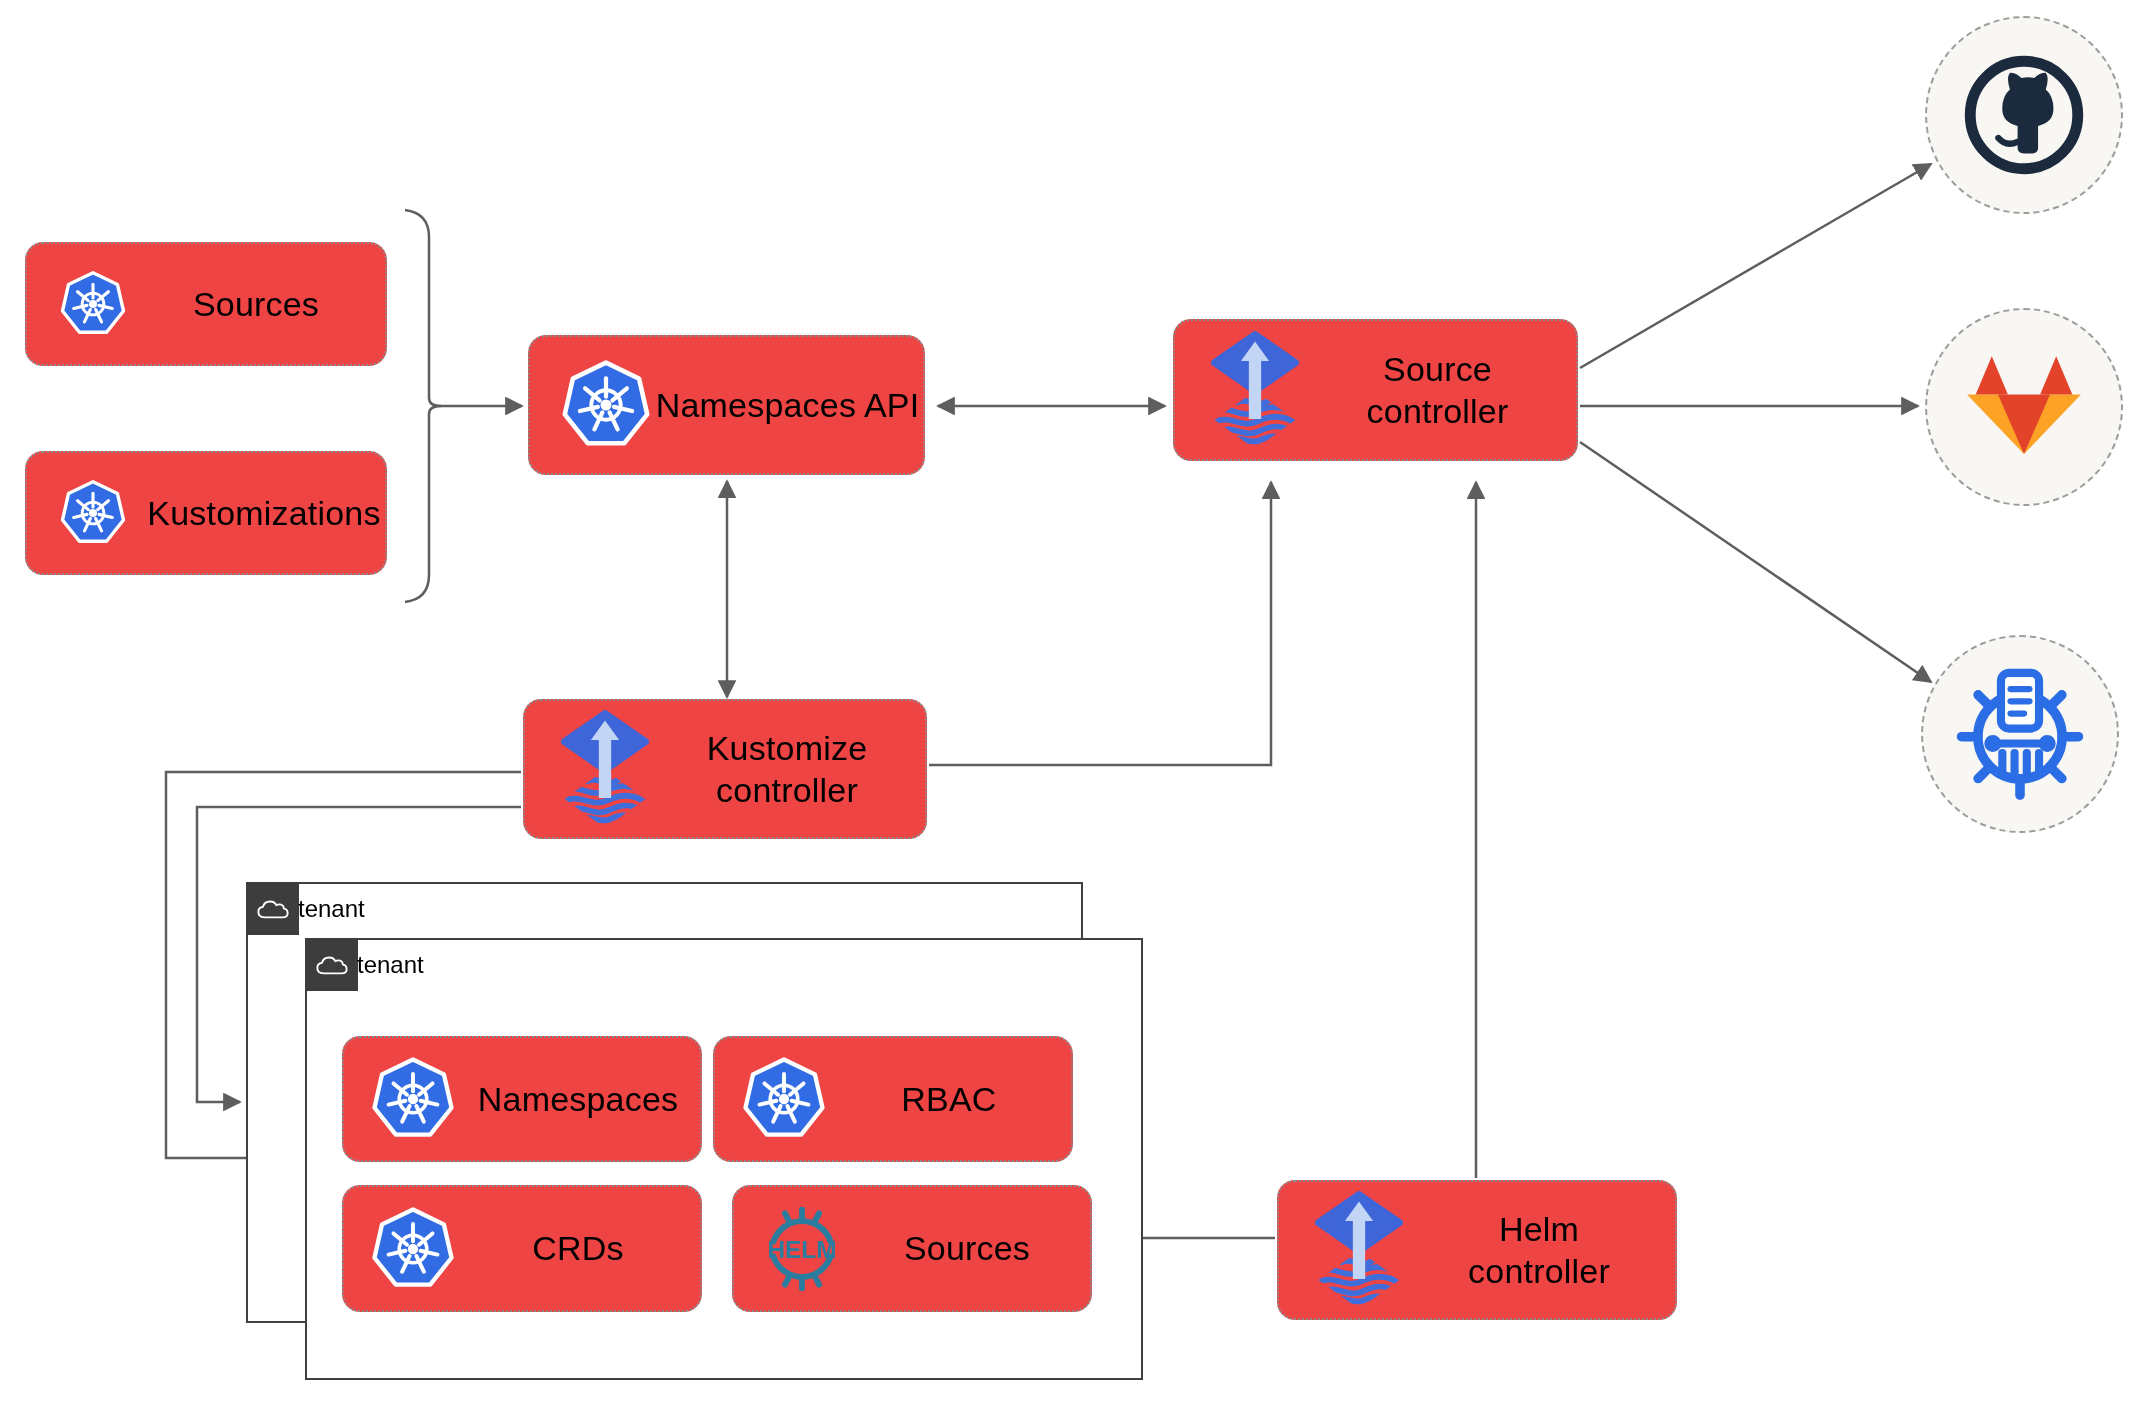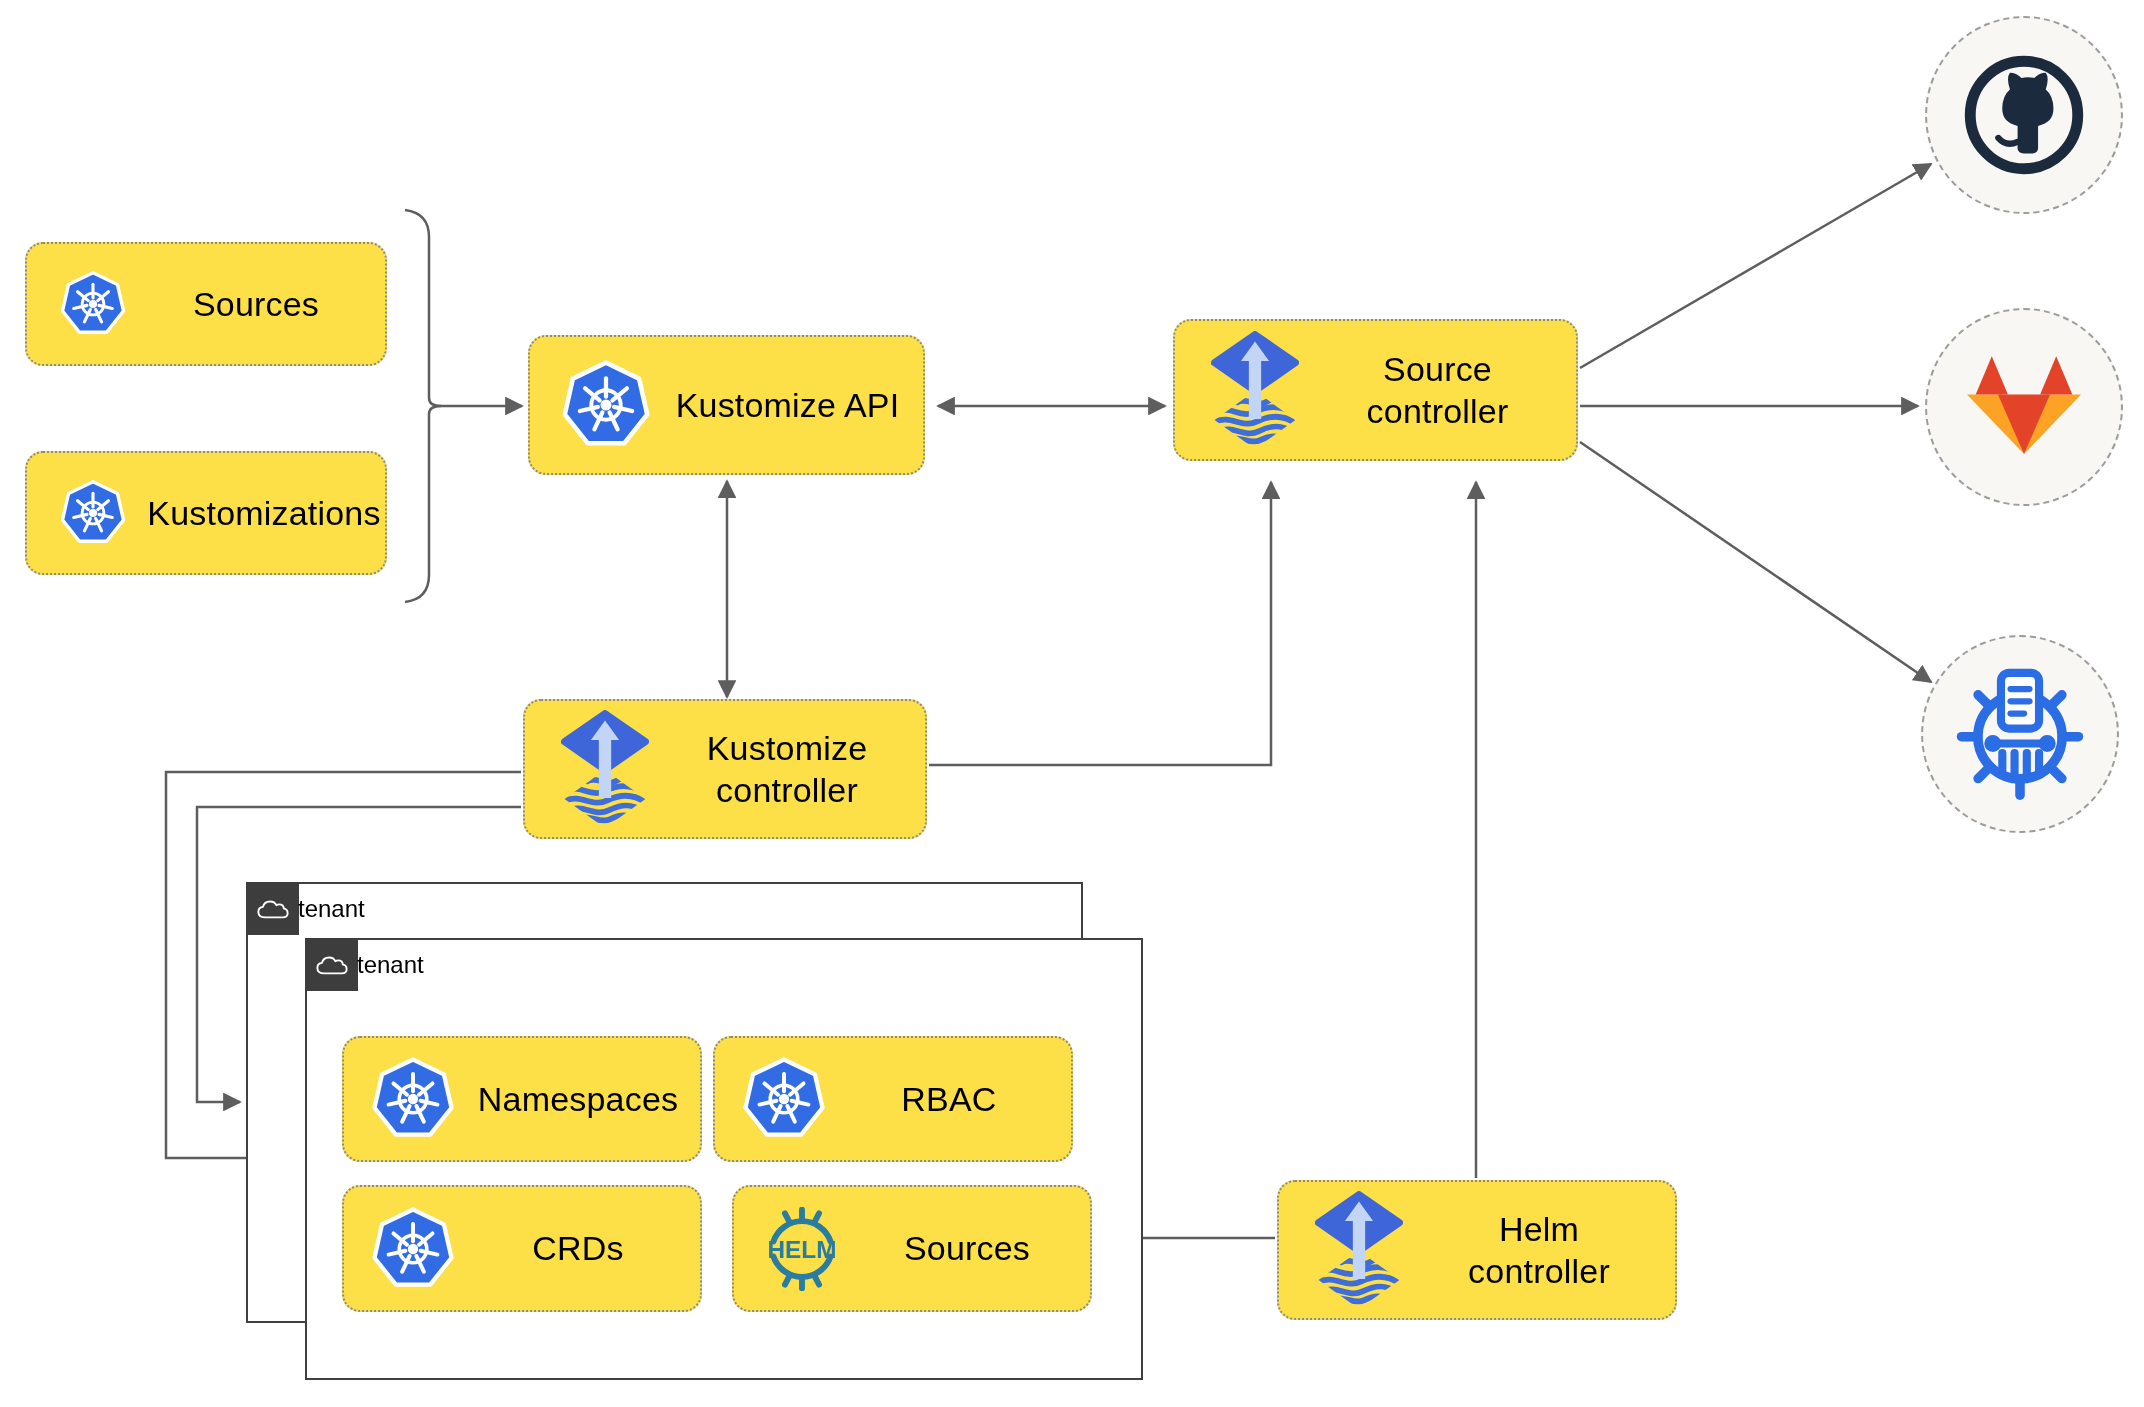--- a/index.html
+++ b/index.html
@@ -2,21 +2,21 @@
 <html><head>
 <meta charset="utf-8">
 <style>
   html,body{margin:0;padding:0;background:#ffffff;}
   body{width:2144px;height:1407px;position:relative;overflow:hidden;
        font-family:"Liberation Sans",sans-serif;color:#000;}
   #stage{position:absolute;inset:0;}
   svg.wires{position:absolute;left:0;top:0;pointer-events:none;}
   .wire{stroke:#5e5e5e;stroke-width:2.5;fill:none;}
   
-  .node{position:absolute;background:#fde047;border:2px dotted #8a8a8a;
+  .node{position:absolute;background:#ef4444;border:2px dotted #8a8a8a;
         border-radius:18px;display:flex;align-items:center;box-sizing:border-box;}
   .node .nlabel{flex:1;text-align:center;font-size:34px;line-height:1.25;
         white-space:pre-line;letter-spacing:.2px;}
   .icon{flex:none;display:block;}
   
   .tenant{position:absolute;background:#ffffff;border:2px solid #404040;box-sizing:border-box;}
   .tenant-tab{position:absolute;left:-2px;top:-2px;width:53px;height:53px;background:#3d3d3d;
         display:flex;align-items:center;justify-content:center;}
   .tenant-label{position:absolute;left:50px;top:0;height:60px;line-height:50px;font-size:24px;}
   
@@ -167,21 +167,21 @@
     <svg class="icon" style="margin-left:32px" width="68" height="68">
         <use href="#icon-k8s"></use>
       </svg>
     <div class="nlabel">Kustomizations</div>
   </div>
 
   <div class="node" style="left:528px;top:335px;width:397px;height:140px;">
     <svg class="icon" style="margin-left:30px" width="92" height="92">
         <use href="#icon-k8s"></use>
       </svg>
-    <div class="nlabel">Kustomize API</div>
+    <div class="nlabel">Namespaces API</div>
   </div>
 
   <div class="node" style="left:1173px;top:319px;width:405px;height:142px;">
     <svg class="icon" style="margin-left:36px" width="88" height="118">
         <use href="#icon-flux"></use>
       </svg>
     <div class="nlabel">Source
 controller</div>
   </div>
 

